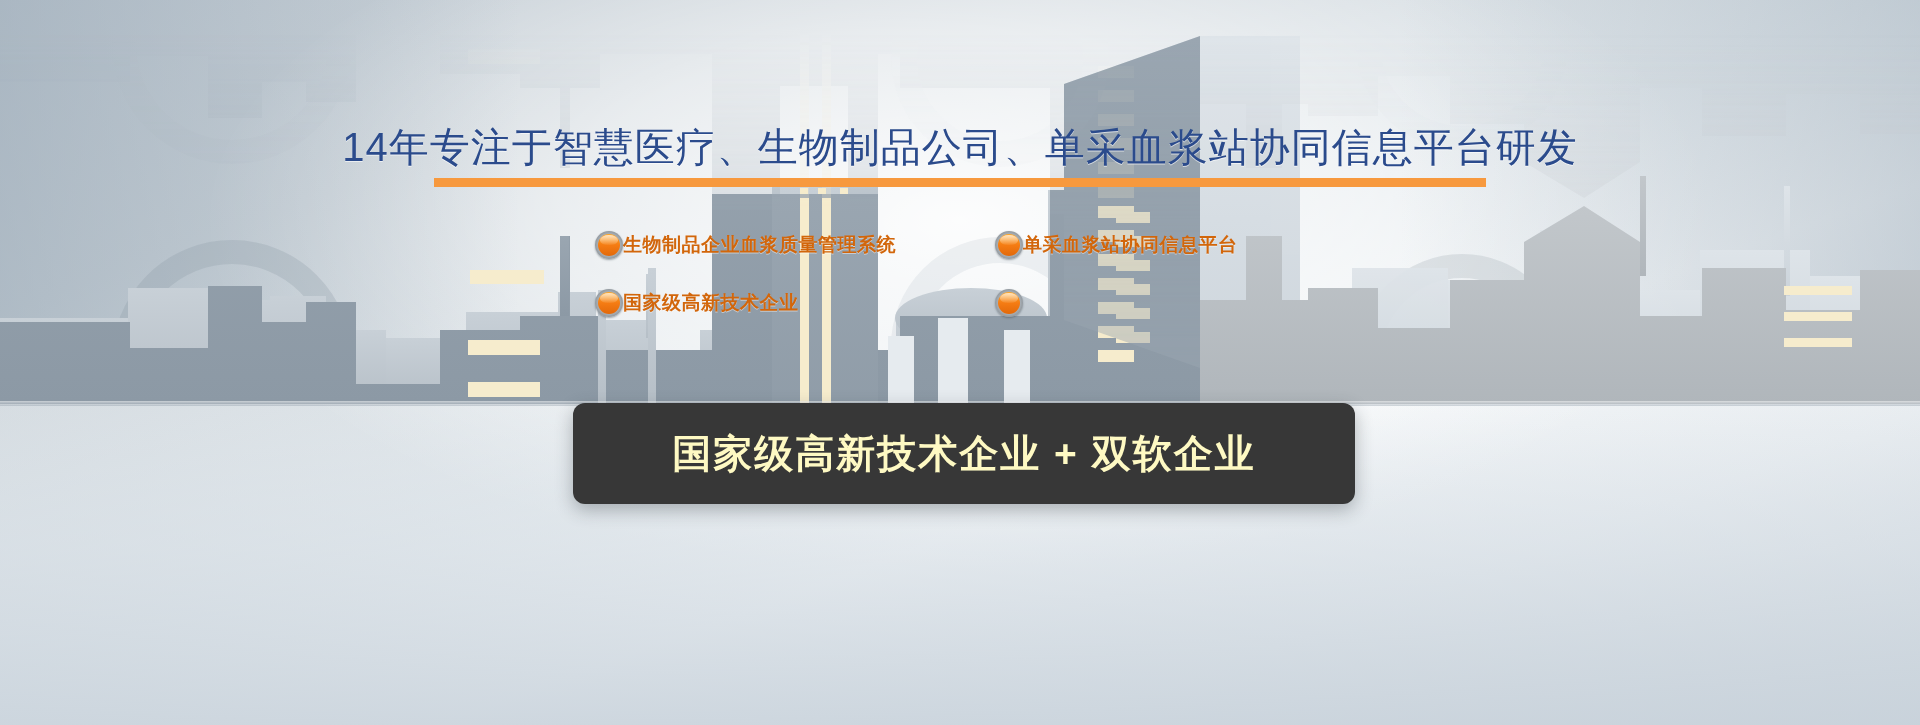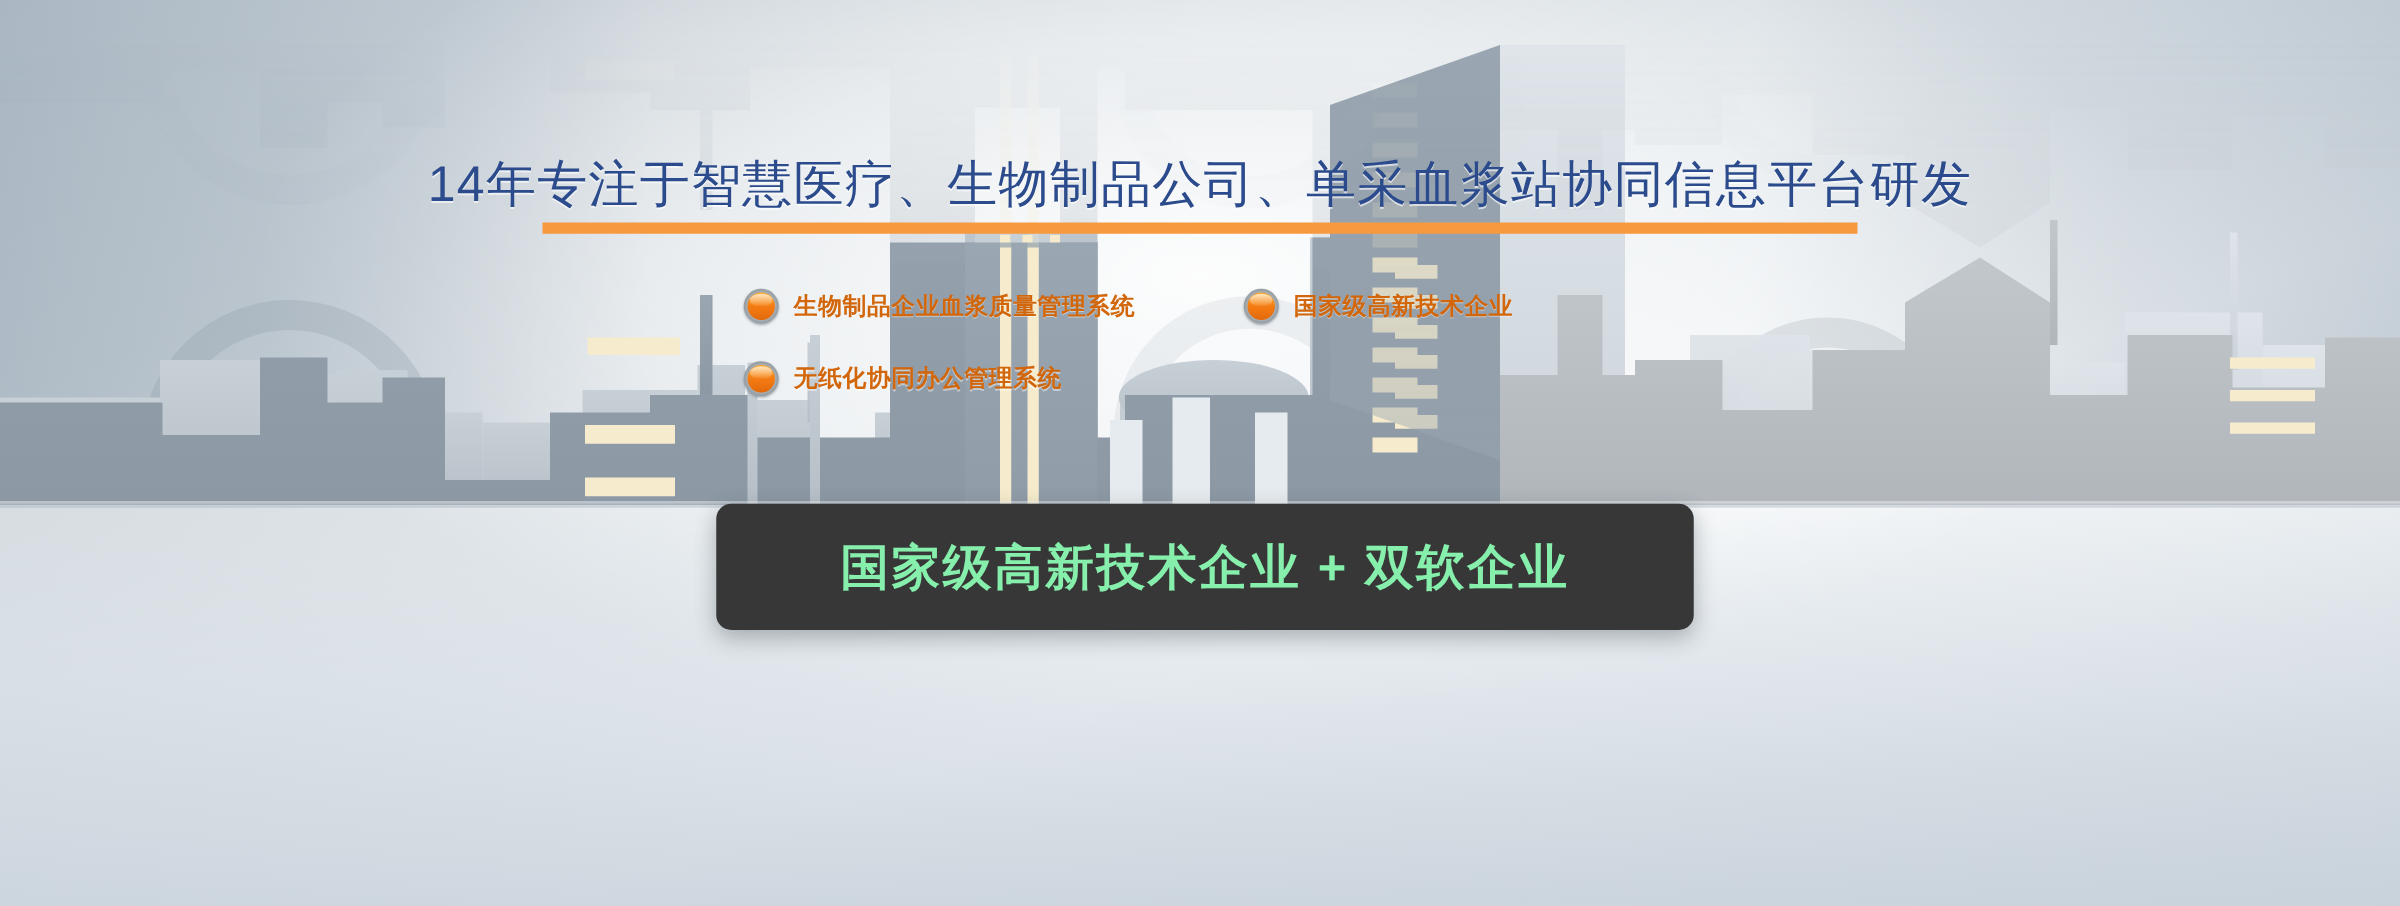--- a/index.html
+++ b/index.html
@@ -125,21 +125,20 @@
     top: 228px;
     width: 760px;
     display: grid;
     grid-template-columns: 400px 360px;
     grid-row-gap: 24px;
     grid-column-gap: 0px;
   }
   .feature {
     display: flex;
     align-items: center;
-    gap: 12px;
     height: 34px;
   }
   .bullet {
     position: relative;
     width: 28px;
     height: 28px;
     flex: 0 0 28px;
     border-radius: 50%;
     background: radial-gradient(circle at 50% 50%, #cfd3d6 0%, #a9b0b6 55%, #8c9399 75%, #c9ced2 100%);
     box-shadow: 0 1px 2px rgba(60,70,80,0.45);
@@ -177,21 +176,21 @@
     width: 782px;
     height: 101px;
     background: #373737;
     border-radius: 12px;
     box-shadow: 0 6px 18px rgba(40,48,56,0.33);
     display: flex;
     align-items: center;
     justify-content: center;
   }
   .badge-text {
-    color: #86efac;
+    color: #fef9c3;
     font-size: 39px;
     font-weight: 700;
     letter-spacing: 2px;
     white-space: nowrap;
   }
 </style>
 </head>
 <body>
 
 <div id="banner">
@@ -411,29 +410,32 @@
   <div class="headline">14年专注于智慧医疗、生物制品公司、单采血浆站协同信息平台研发</div>
   <div class="headline-rule"></div>
 
   <div class="features">
 
     <div class="feature">
       <span class="bullet"></span>
       <span class="feature-label">生物制品企业血浆质量管理系统</span>
     </div>
 
+    <div class="feature">
+      <span class="bullet"></span>
+      <span class="feature-label">单采血浆站协同信息平台</span>
+    </div>
 
     <div class="feature">
       <span class="bullet"></span>
       <span class="feature-label">国家级高新技术企业</span>
     </div>
 
     <div class="feature">
       <span class="bullet"></span>
-      <span class="feature-label">无纸化协同办公管理系统</span>
     </div>
   </div>
 
   <div class="badge">
     <span class="badge-text">国家级高新技术企业 + 双软企业</span>
   </div>
 
 </div>
 
 </body></html>

